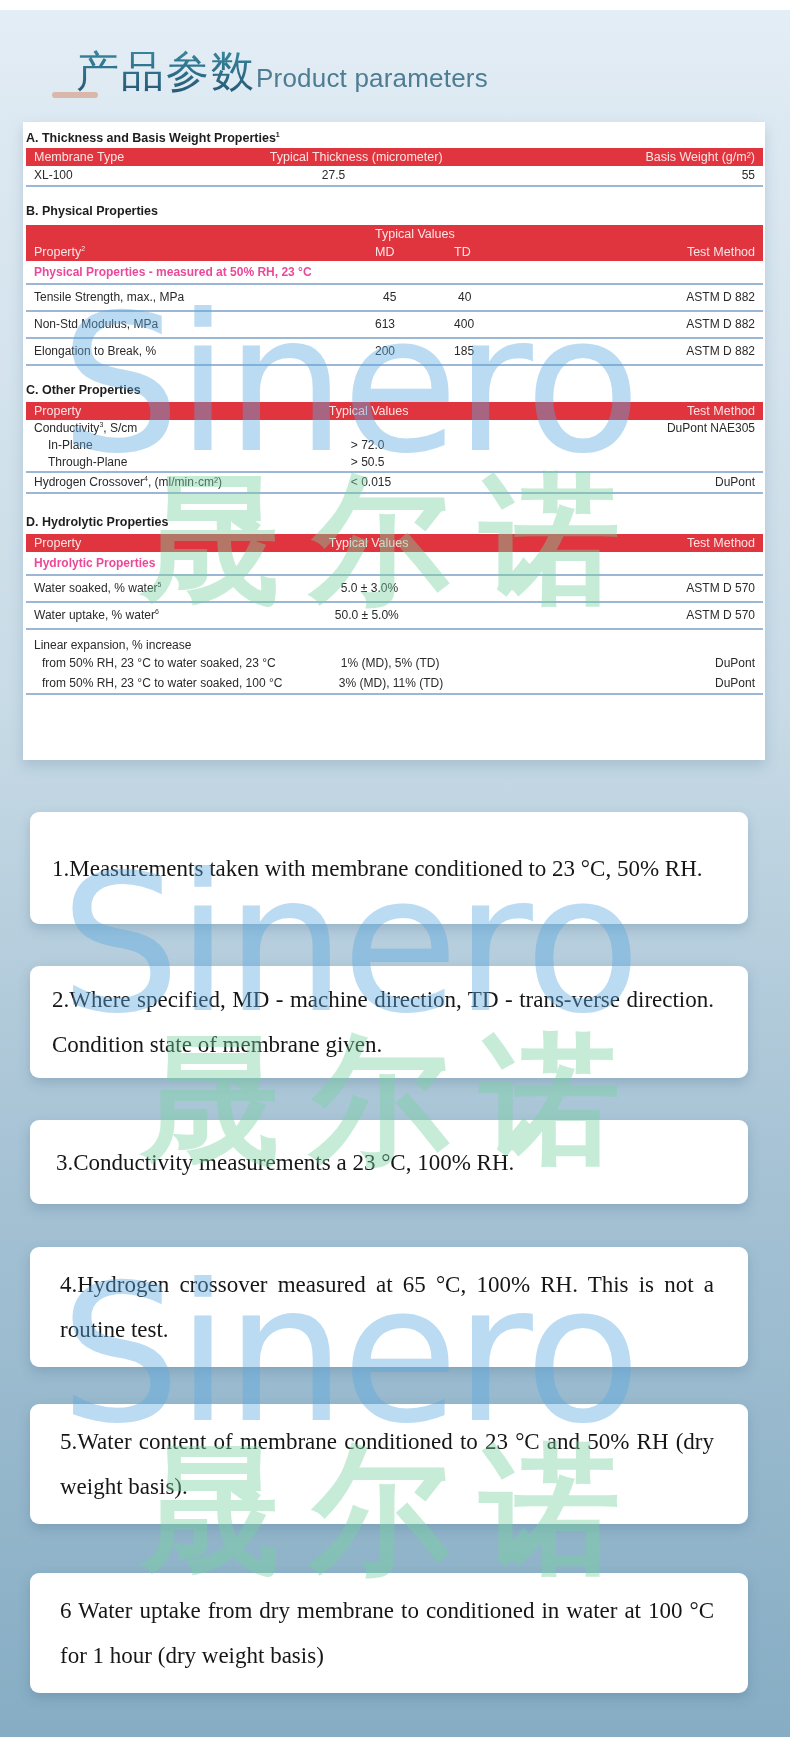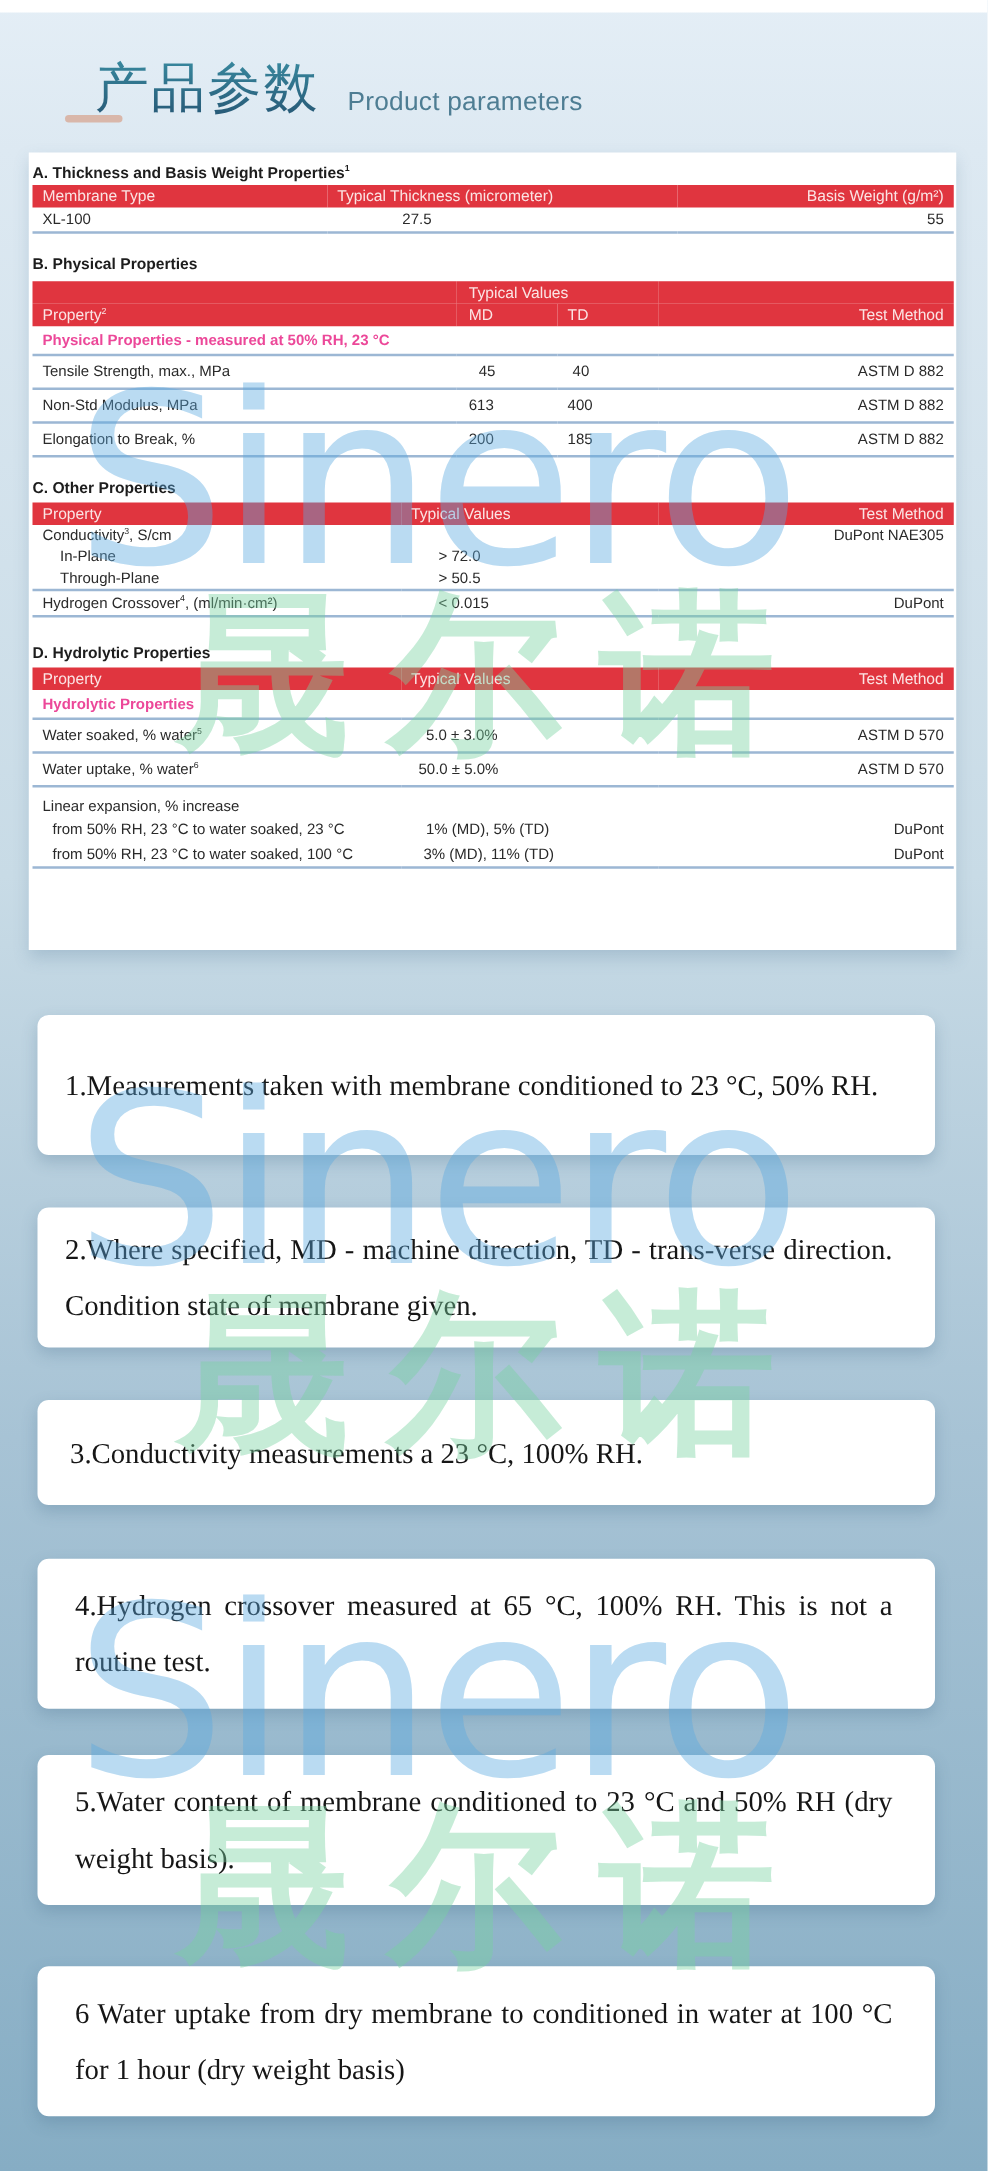--- a/index.html
+++ b/index.html
@@ -15,21 +15,21 @@
   .header { position: absolute; left: 48px; top: 32px; height: 70px; display: flex; align-items: flex-end; }
   .title-cn {
     font-family: Liberation Serif, serif;
     font-size: 43px; line-height: 60px; letter-spacing: 2px;
     color: #2f6f8c;
     background: linear-gradient(180deg, #3a8ea3 0%, #24506f 100%);
     -webkit-background-clip: text; background-clip: text; margin-left: 28px; -webkit-text-fill-color: transparent;
   }
   .title-en {
     font-family: "Liberation Sans", sans-serif;
-    font-size: 21px; color: #4e7d93; margin-left: 22px; margin-bottom: 8px; letter-spacing: 0.2px;
+    font-size: 26px; color: #4e7d93; margin-bottom: 8px; letter-spacing: 0.2px;
   }
   .title-underline { position: absolute; left: 52px; top: 92px; width: 46px; height: 6px; border-radius: 3px; background: #d9b7aa; }
 
   
   .watermark { position: absolute; left: 60px; width: 670px; pointer-events: none; z-index: 2; }
   .wm-latin {
     font-family: "DejaVu Sans", sans-serif; font-weight: normal;
     font-size: 190px; line-height: 170px; letter-spacing: -4px;
     color: rgba(90, 170, 225, 0.42); display: block;
   }

